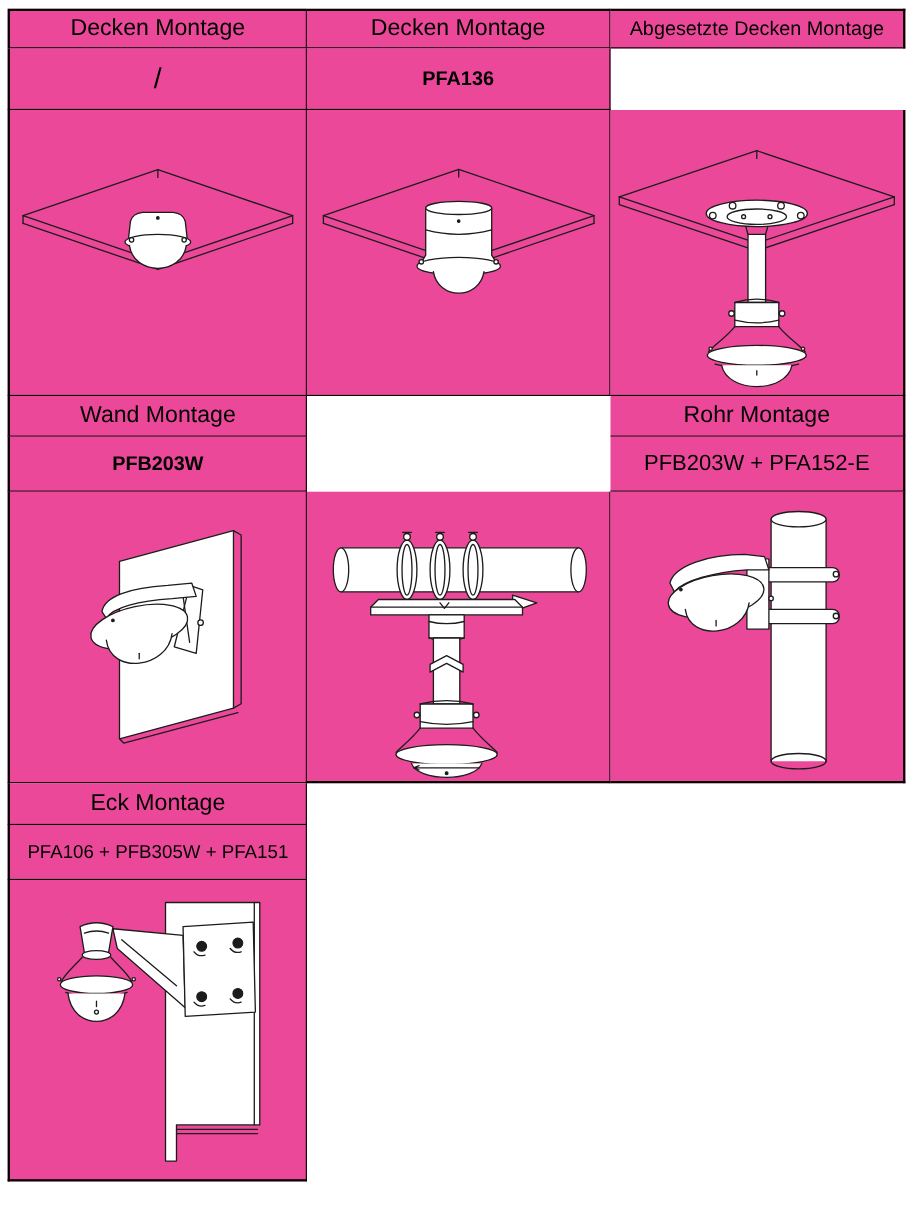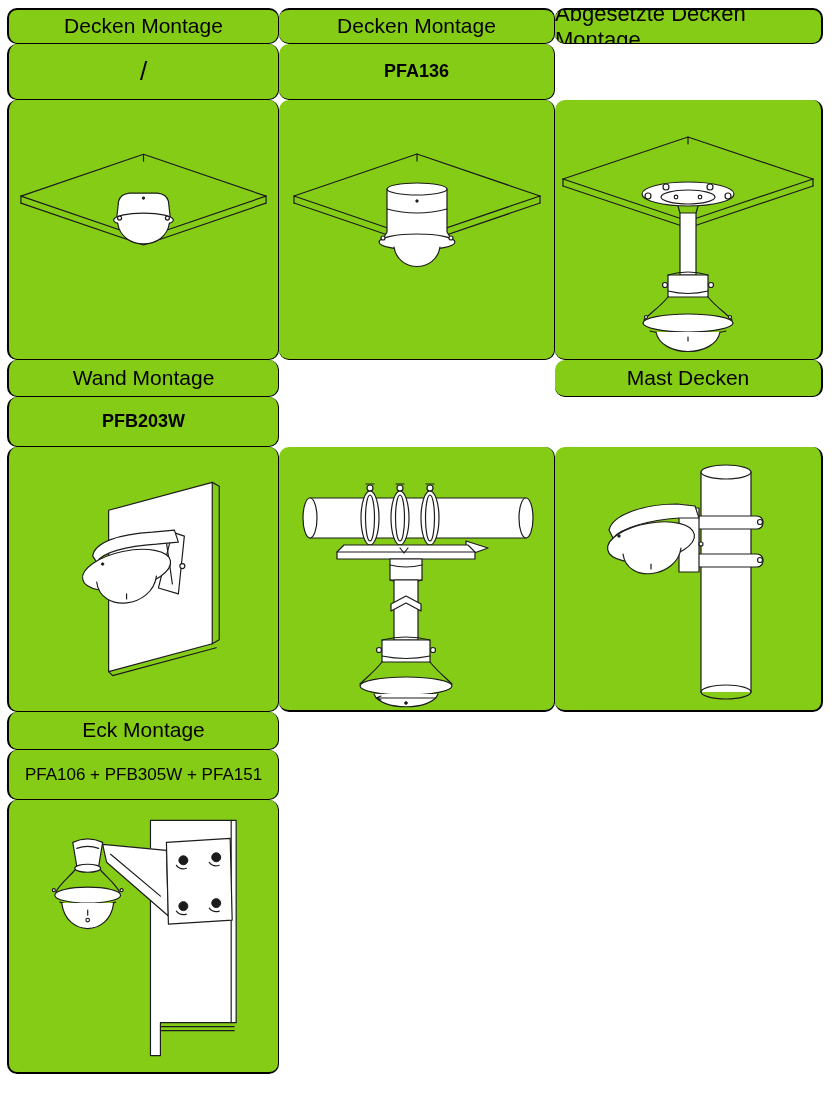--- a/index.html
+++ b/index.html
@@ -8,34 +8,34 @@
     font-family:"Liberation Sans", sans-serif;color:#000;
     -webkit-font-smoothing:antialiased;
   }
   .mount-grid{
     position:absolute;left:7px;top:8px;
     display:grid;
     grid-template-columns:272px 276px 268px;
     grid-template-rows:36px 56px 260px 37px 50px 265px 38px 50px 274px;
   }
   .cell{
-    box-sizing:border-box;background:#84cc16;
+    box-sizing:border-box;background:#ec4899;
     border-right:1px solid #000;border-bottom:1px solid #000;
     display:flex;align-items:center;justify-content:center;
-    overflow:hidden;text-align:left;line-height:1.15;border-radius:10px;
+    overflow:hidden;text-align:right;line-height:1.15;
   }
   .c1{grid-column:1;border-left:2px solid #000;}
   .c2{grid-column:2;}
   .c3{grid-column:3;border-right:2px solid #000;}
   .r1{grid-row:1;border-top:2px solid #000;}
   .r2{grid-row:2;} .r3{grid-row:3;} .r4{grid-row:4;} .r5{grid-row:5;}
   .r6{grid-row:6;} .r7{grid-row:7;} .r8{grid-row:8;} .r9{grid-row:9;}
   .bb2{border-bottom:2px solid #000;}
   .title{font-size:21px;}
-  .title-sm{font-size:22px;}
+  .title-sm{font-size:18px;}
   .parts{font-size:18px;font-weight:bold;}
   .parts-md{font-size:20px;}
   .parts-sm{font-size:17px;}
   .parts-slash{font-size:26px;}
   .fig svg{display:block;}
   .ln{fill:none;stroke:#1c1c1c;stroke-width:1.2;stroke-linecap:round;stroke-linejoin:round;}
   .lnw{fill:#ffffff;stroke:#1c1c1c;stroke-width:1.2;stroke-linecap:round;stroke-linejoin:round;}
   .lnf{fill:#ffffff;stroke:none;}
   .dk{fill:#1c1c1c;stroke:#1c1c1c;stroke-width:1;}
 </style>
@@ -107,23 +107,24 @@
       <ellipse class="lnw" cx="133" cy="222" rx="45" ry="9"></ellipse>
       <path class="ln" d="M95,230 Q133,240 171,230"></path>
       <path class="lnw" d="M101,231 C106,257 160,257 165,231"></path>
       <circle class="lnw" cx="91" cy="216" r="1.5"></circle>
       <circle class="lnw" cx="175" cy="216" r="1.5"></circle>
       <path class="ln" d="M133,236 v4"></path>
     </svg>
   </div>
 
   <div class="cell title c1 r4">Wand Montage</div>
-  <div class="cell title c3 r4">Mast Decken</div>
+  <div class="cell title c3 r4">Rohr Montage</div>
 
   <div class="cell parts c1 r5">PFB203W</div>
+  <div class="cell parts-md c3 r5">PFB203W + PFA152-E</div>
 
   <div class="cell fig c1 r6">
     <svg width="270" height="263" viewBox="0 0 270 263">
       <path class="lnw" d="M100,62 L204,34 L204,196 L100,224 Z"></path>
       <path class="ln" d="M204,34 L211,38 L211,192 L204,196"></path>
       <path class="ln" d="M100,224 L104,228 L208,200"></path>
       <path class="lnw" d="M164,84 L176,88 L170,146 L150,140 Z"></path>
       <path class="ln" d="M158,94 L164,136"></path>
       <path class="lnw" d="M84,108 C86,94 110,86 144,84 L166,82 L170,94 L148,96 C118,98 94,104 88,114 Z"></path>
       <ellipse class="lnw" cx="118" cy="122" rx="45" ry="19" transform="rotate(-12 118 122)"></ellipse>

